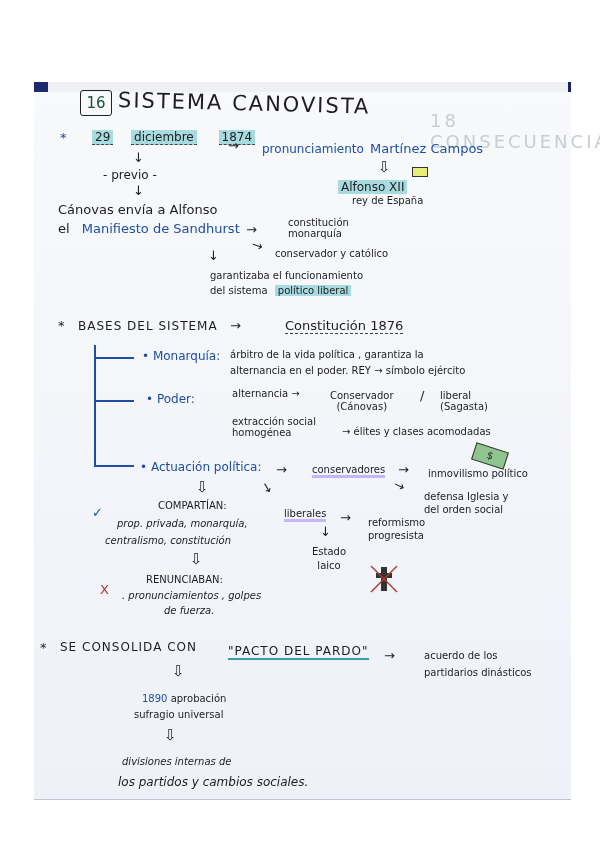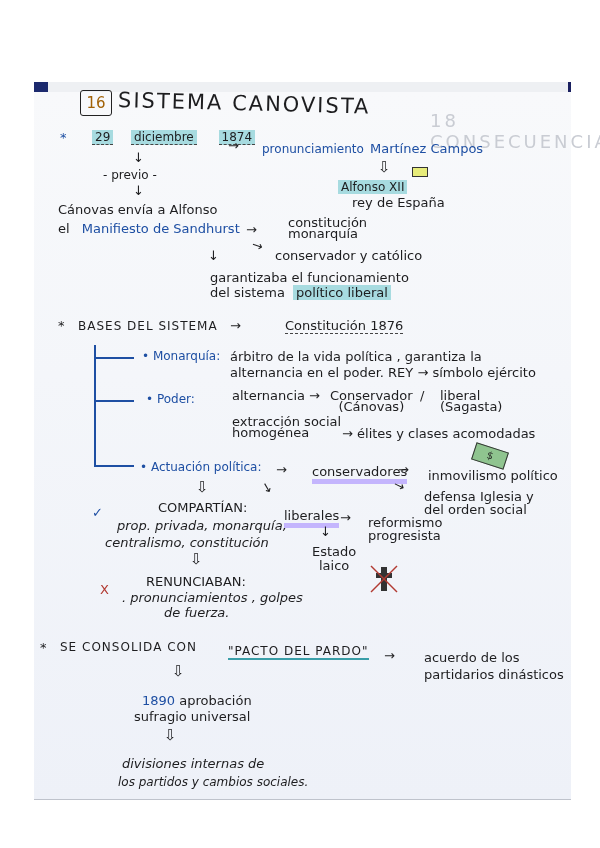--- a/index.html
+++ b/index.html
@@ -23,32 +23,32 @@
   }
   .ghost {
     position:absolute; color:#c9ccd3; font-size:18px; letter-spacing:3px; left:430px; top:110px;
     font-family:"DejaVu Sans", sans-serif;
   }
   .hand { font-family:"DejaVu Sans", sans-serif; color:#1d1d1f; position:absolute; white-space:nowrap; }
   .blue { color:#1e4fa3; }
   .hl { background:#a7dbe0; padding:0 3px; }
   .title-box {
     position:absolute; left:80px; top:90px; width:30px; height:24px;
-    border:1.5px solid #222; border-radius:3px; font-size:15px; text-align:center; line-height:24px; color:#a16207;
+    border:1.5px solid #222; border-radius:3px; font-size:15px; text-align:center; line-height:24px; color:#14532d;
   }
   .title { left:118px; top:88px; font-size:21px; letter-spacing:2px; transform:rotate(1.5deg); transform-origin:left; }
-  .sm { font-size:13px; }
+  .sm { font-size:10px; }
   .md { font-size:12px; }
   .lg { font-size:13px; }
   .arrow { position:absolute; color:#1d1d1f; font-size:13px; }
   .vline { position:absolute; background:#1e4fa3; width:1.5px; }
   .hline { position:absolute; background:#1e4fa3; height:1.5px; }
   .dash { border-bottom:1.5px dashed #444; }
   .under-teal { border-bottom:2px solid #3a9ea8; }
-  .under-blue { border-bottom:5px solid #c4b5fd; }
+  .under-blue { border-bottom:3px solid #c4b5fd; }
   .crown {
     position:absolute; left:412px; top:167px; width:14px; height:8px; background:#e7ec7a; border:1px solid #333;
   }
   .bill {
     position:absolute; left:473px; top:447px; width:32px; height:16px; background:#8fc48f; border:1px solid #333;
     transform:rotate(18deg); font-size:10px; text-align:center; line-height:16px; color:#222;
   }
   .cross-ico {
     position:absolute; left:368px; top:563px; width:32px; height:32px;
   }

